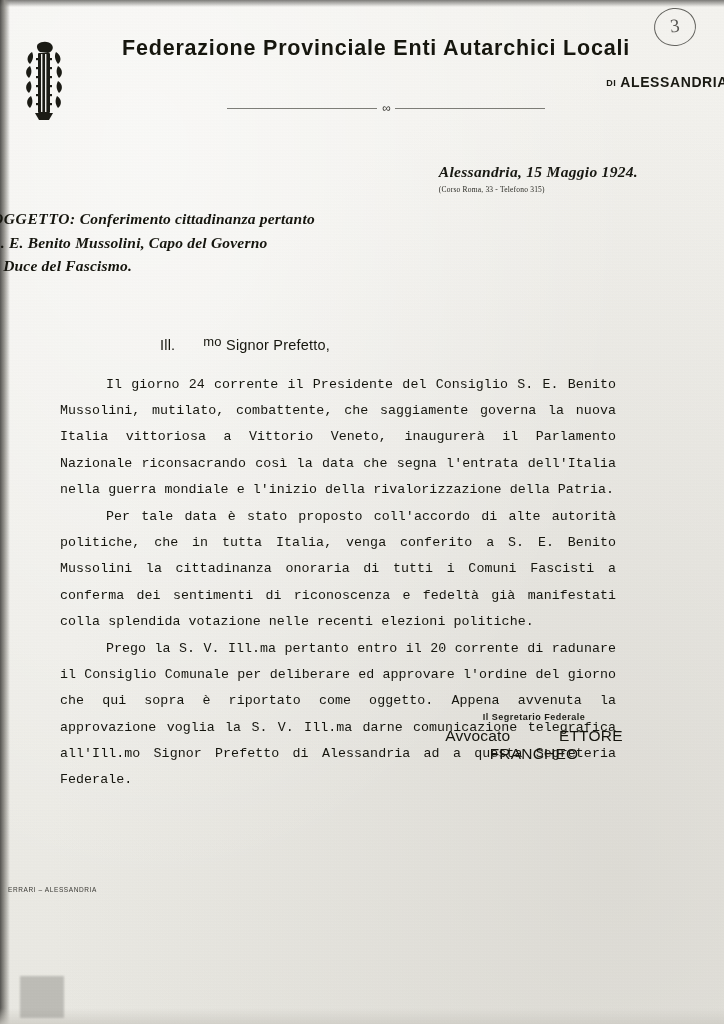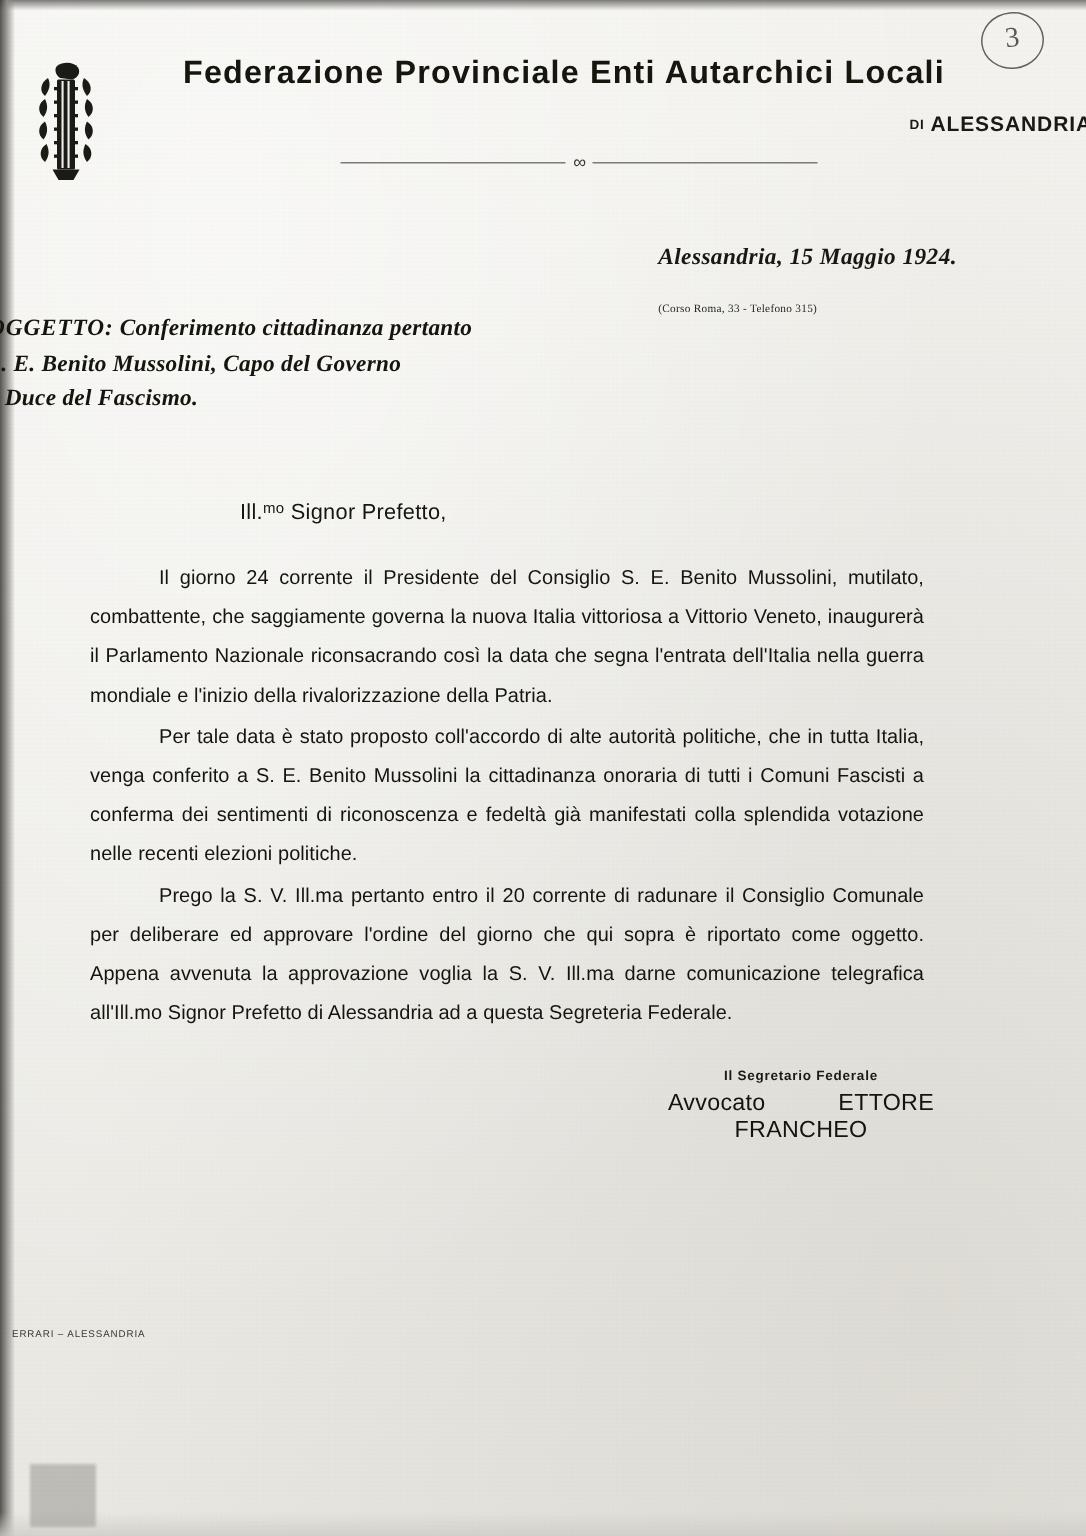--- a/index.html
+++ b/index.html
@@ -158,21 +158,21 @@
   }
   #place-date {
     font-size: 15.5px;
     font-style: italic;
     font-weight: 700;
     color: #191913;
     letter-spacing: .3px;
     white-space: nowrap;
   }
   #address-line {
-    margin-top: 20px;
+    margin-top: 4px;
     font-size: 7.5px;
     letter-spacing: .2px;
     color: #2a2a24;
     white-space: nowrap;
   }
 
   
   #subject {
     position: absolute;
     left: -8px;
@@ -191,34 +191,36 @@
   
   #salutation {
     position: absolute;
     left: 160px;
     top: 334px;
     font-size: 14.5px;
     color: #17170f;
     letter-spacing: .2px;
   }
   #salutation .sup {
-    font-size: 10px;
+    font-size: 13px;
     vertical-align: 4px;
+    margin-left: 28px;
   }
 
   #body {
     position: absolute;
     left: 60px;
     top: 372px;
     width: 556px;
     font-size: 13.3px;
     line-height: 26.2px;
     color: #16160f;
     text-align: justify;
     letter-spacing: .05px;
+    font-family: Liberation Mono, monospace;
   }
   #body p {
     margin: 0 0 1px 0;
     text-indent: 46px;
   }
 
   
   #signature {
     position: absolute;
     left: 404px;

